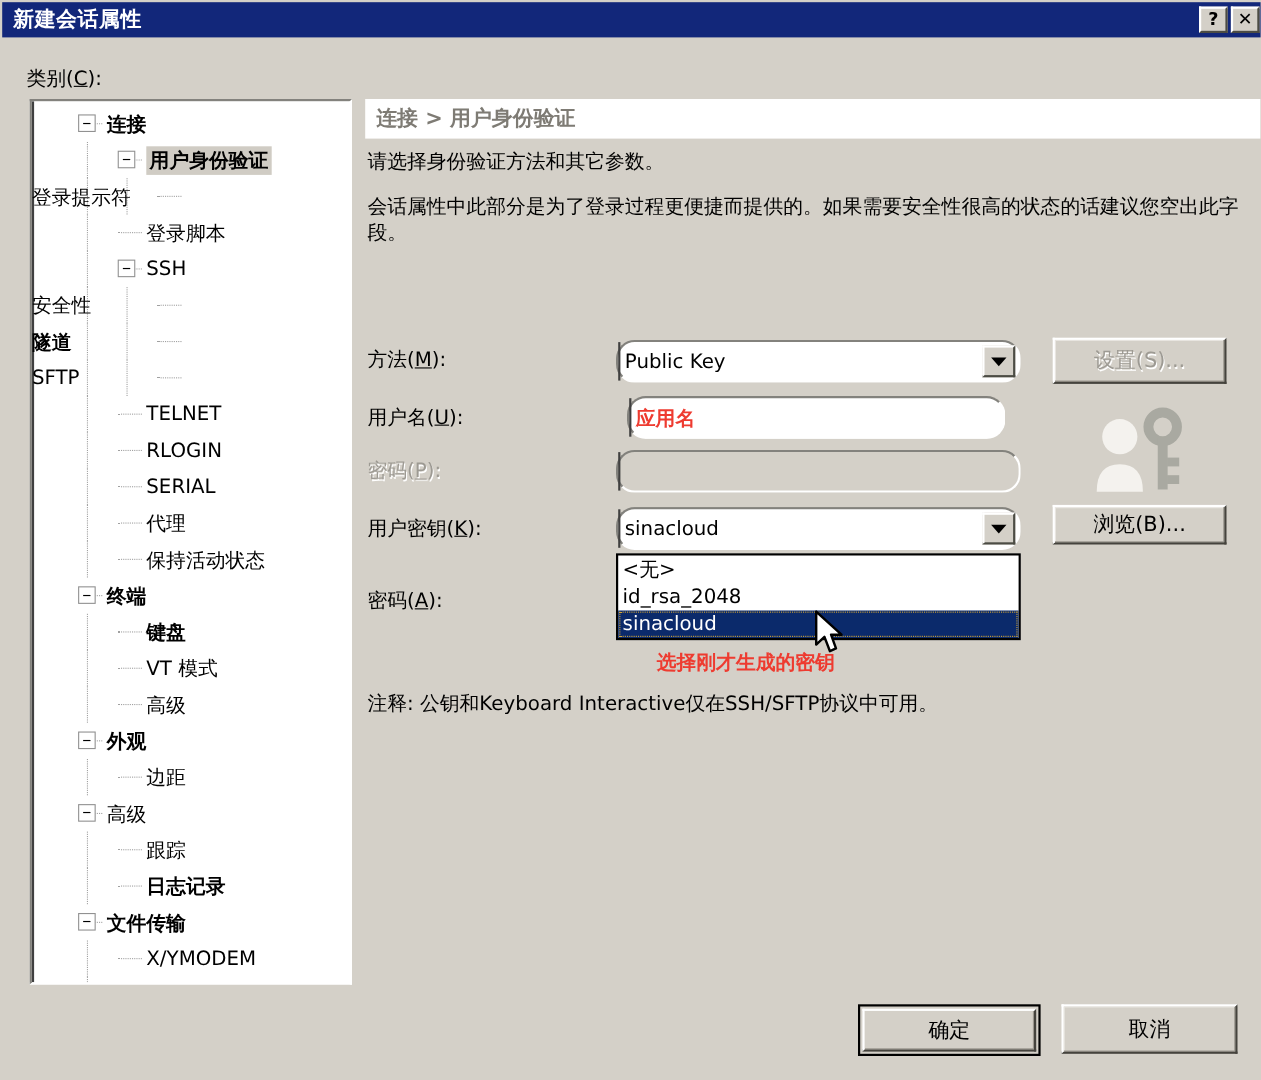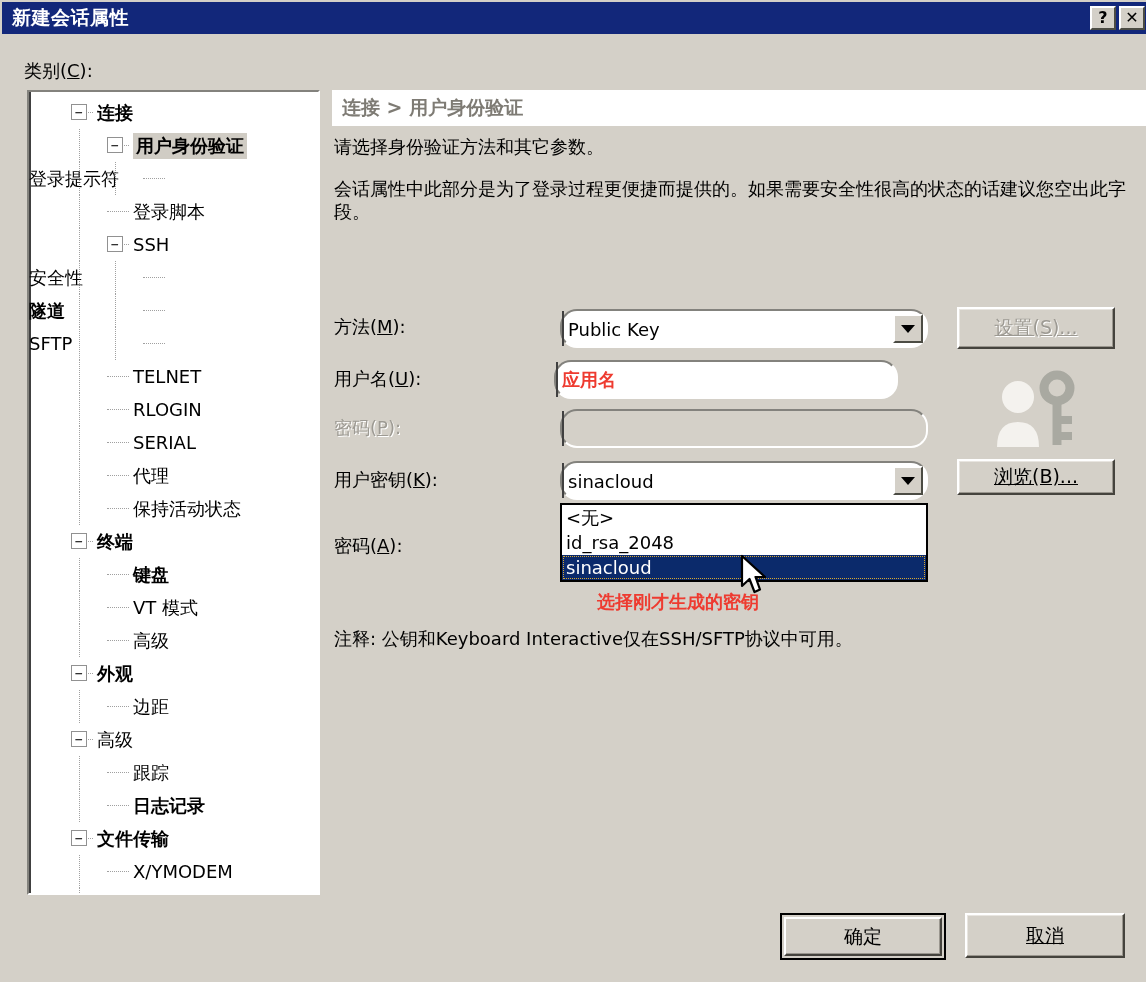--- a/index.html
+++ b/index.html
@@ -226,21 +226,20 @@
     position: absolute;
     background: #d4d0c8;
     border-top: 2px solid #ffffff;
     border-left: 2px solid #ffffff;
     border-right: 2px solid #45433d;
     border-bottom: 2px solid #45433d;
     display: flex; align-items: center; justify-content: center;
     font-size: 19px; color: #000;
     cursor: default;
     box-shadow: inset -1px -1px 0 #9a968e, inset 1px 1px 0 #e8e5e0;
-    text-decoration: underline;
   }
   .btn.disabled { color: #9d9a93; text-shadow: 1px 1px 0 #ffffff; }
   .btn.default { border: 2px solid #000000; box-shadow: none; }
   .btn.default .inner {
     position: absolute; left: 2px; right: 2px; top: 2px; bottom: 2px;
     border-top: 2px solid #ffffff;
     border-left: 2px solid #ffffff;
     border-right: 2px solid #45433d;
     border-bottom: 2px solid #45433d;
     box-shadow: inset -1px -1px 0 #9a968e;
@@ -427,21 +426,21 @@
     <span>密码</span><span>(</span><span class="acc">A</span><span>):</span>
   </div>
 
   <div class="sunken" style="left:558px; top:307px; width:368px; height:39px;">
     <span class="field-text">Public Key</span>
     <span class="combo-arrow">
         <i></i>
       </span>
   </div>
 
-  <div class="sunken" style="left:552px; top:358px; width:344px; height:39px;">
+  <div class="sunken" style="left:568px; top:358px; width:344px; height:39px;">
     <span class="field-text annot">应用名</span>
   </div>
 
   <div class="sunken disabled" style="left:558px; top:407px; width:368px; height:39px;">
     <span class="field-text"></span>
   </div>
 
   <div class="sunken" style="left:558px; top:459px; width:368px; height:39px;">
     <span class="field-text">sinacloud</span>
     <span class="combo-arrow">

